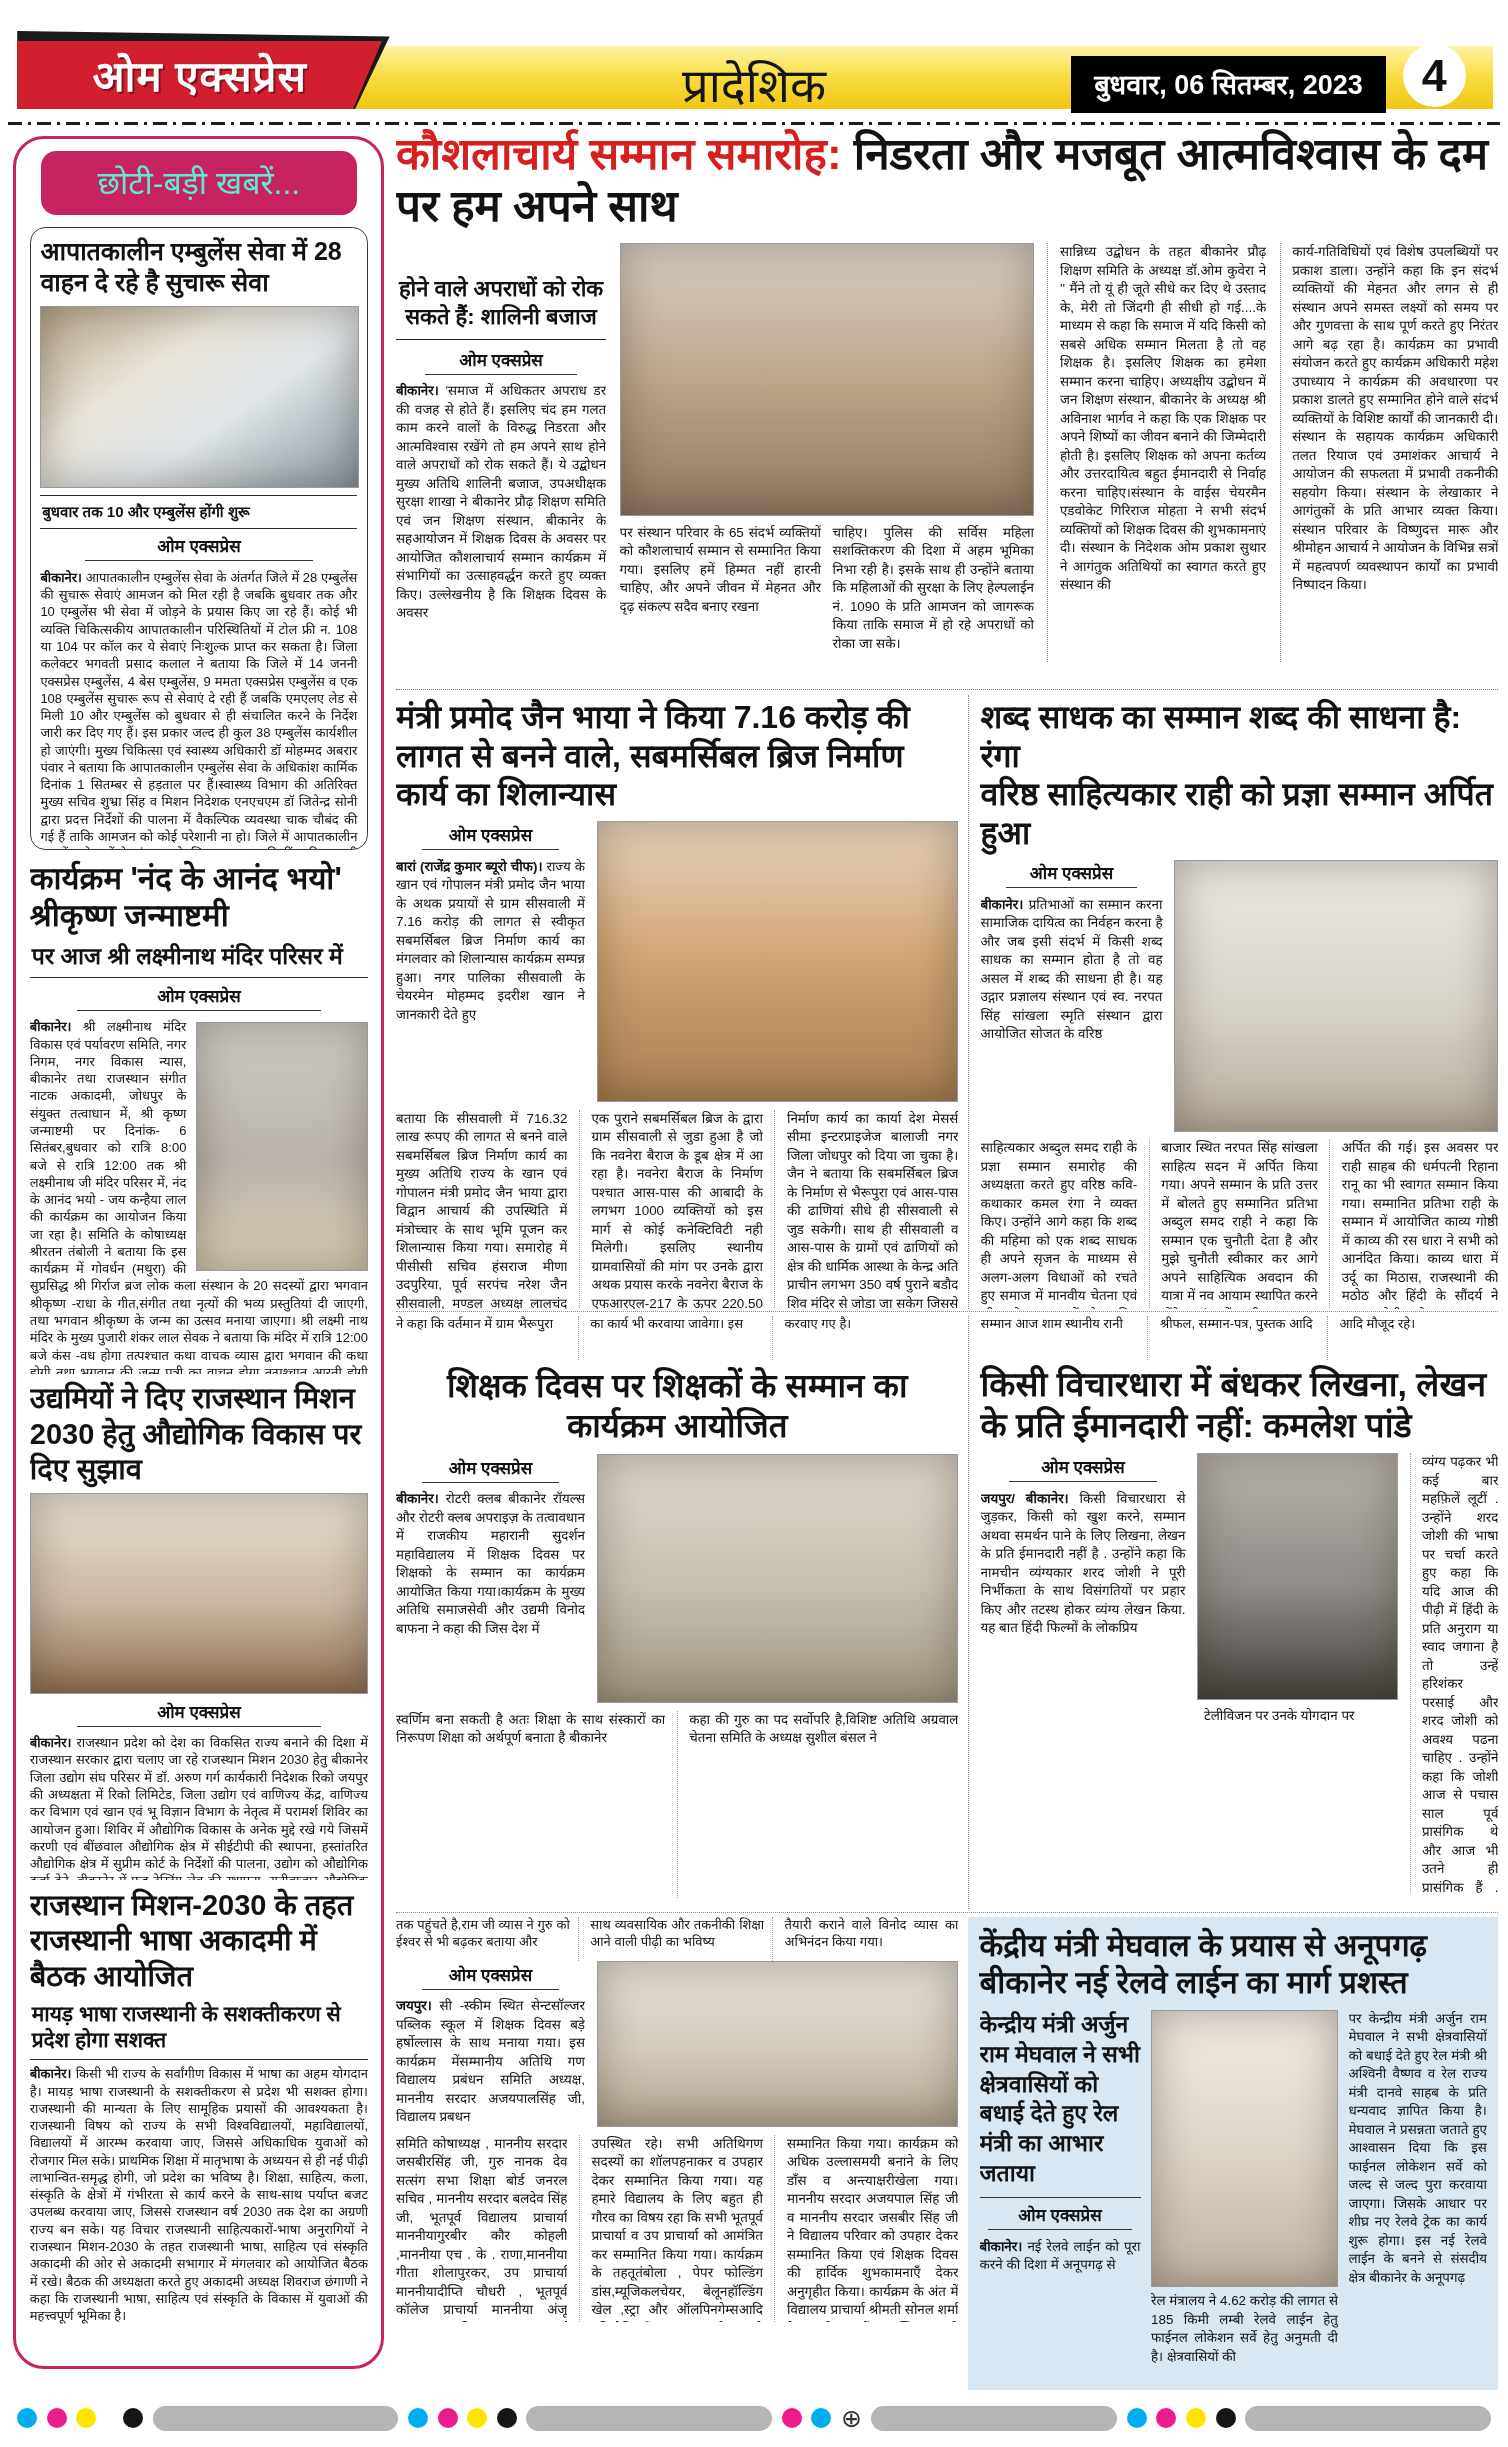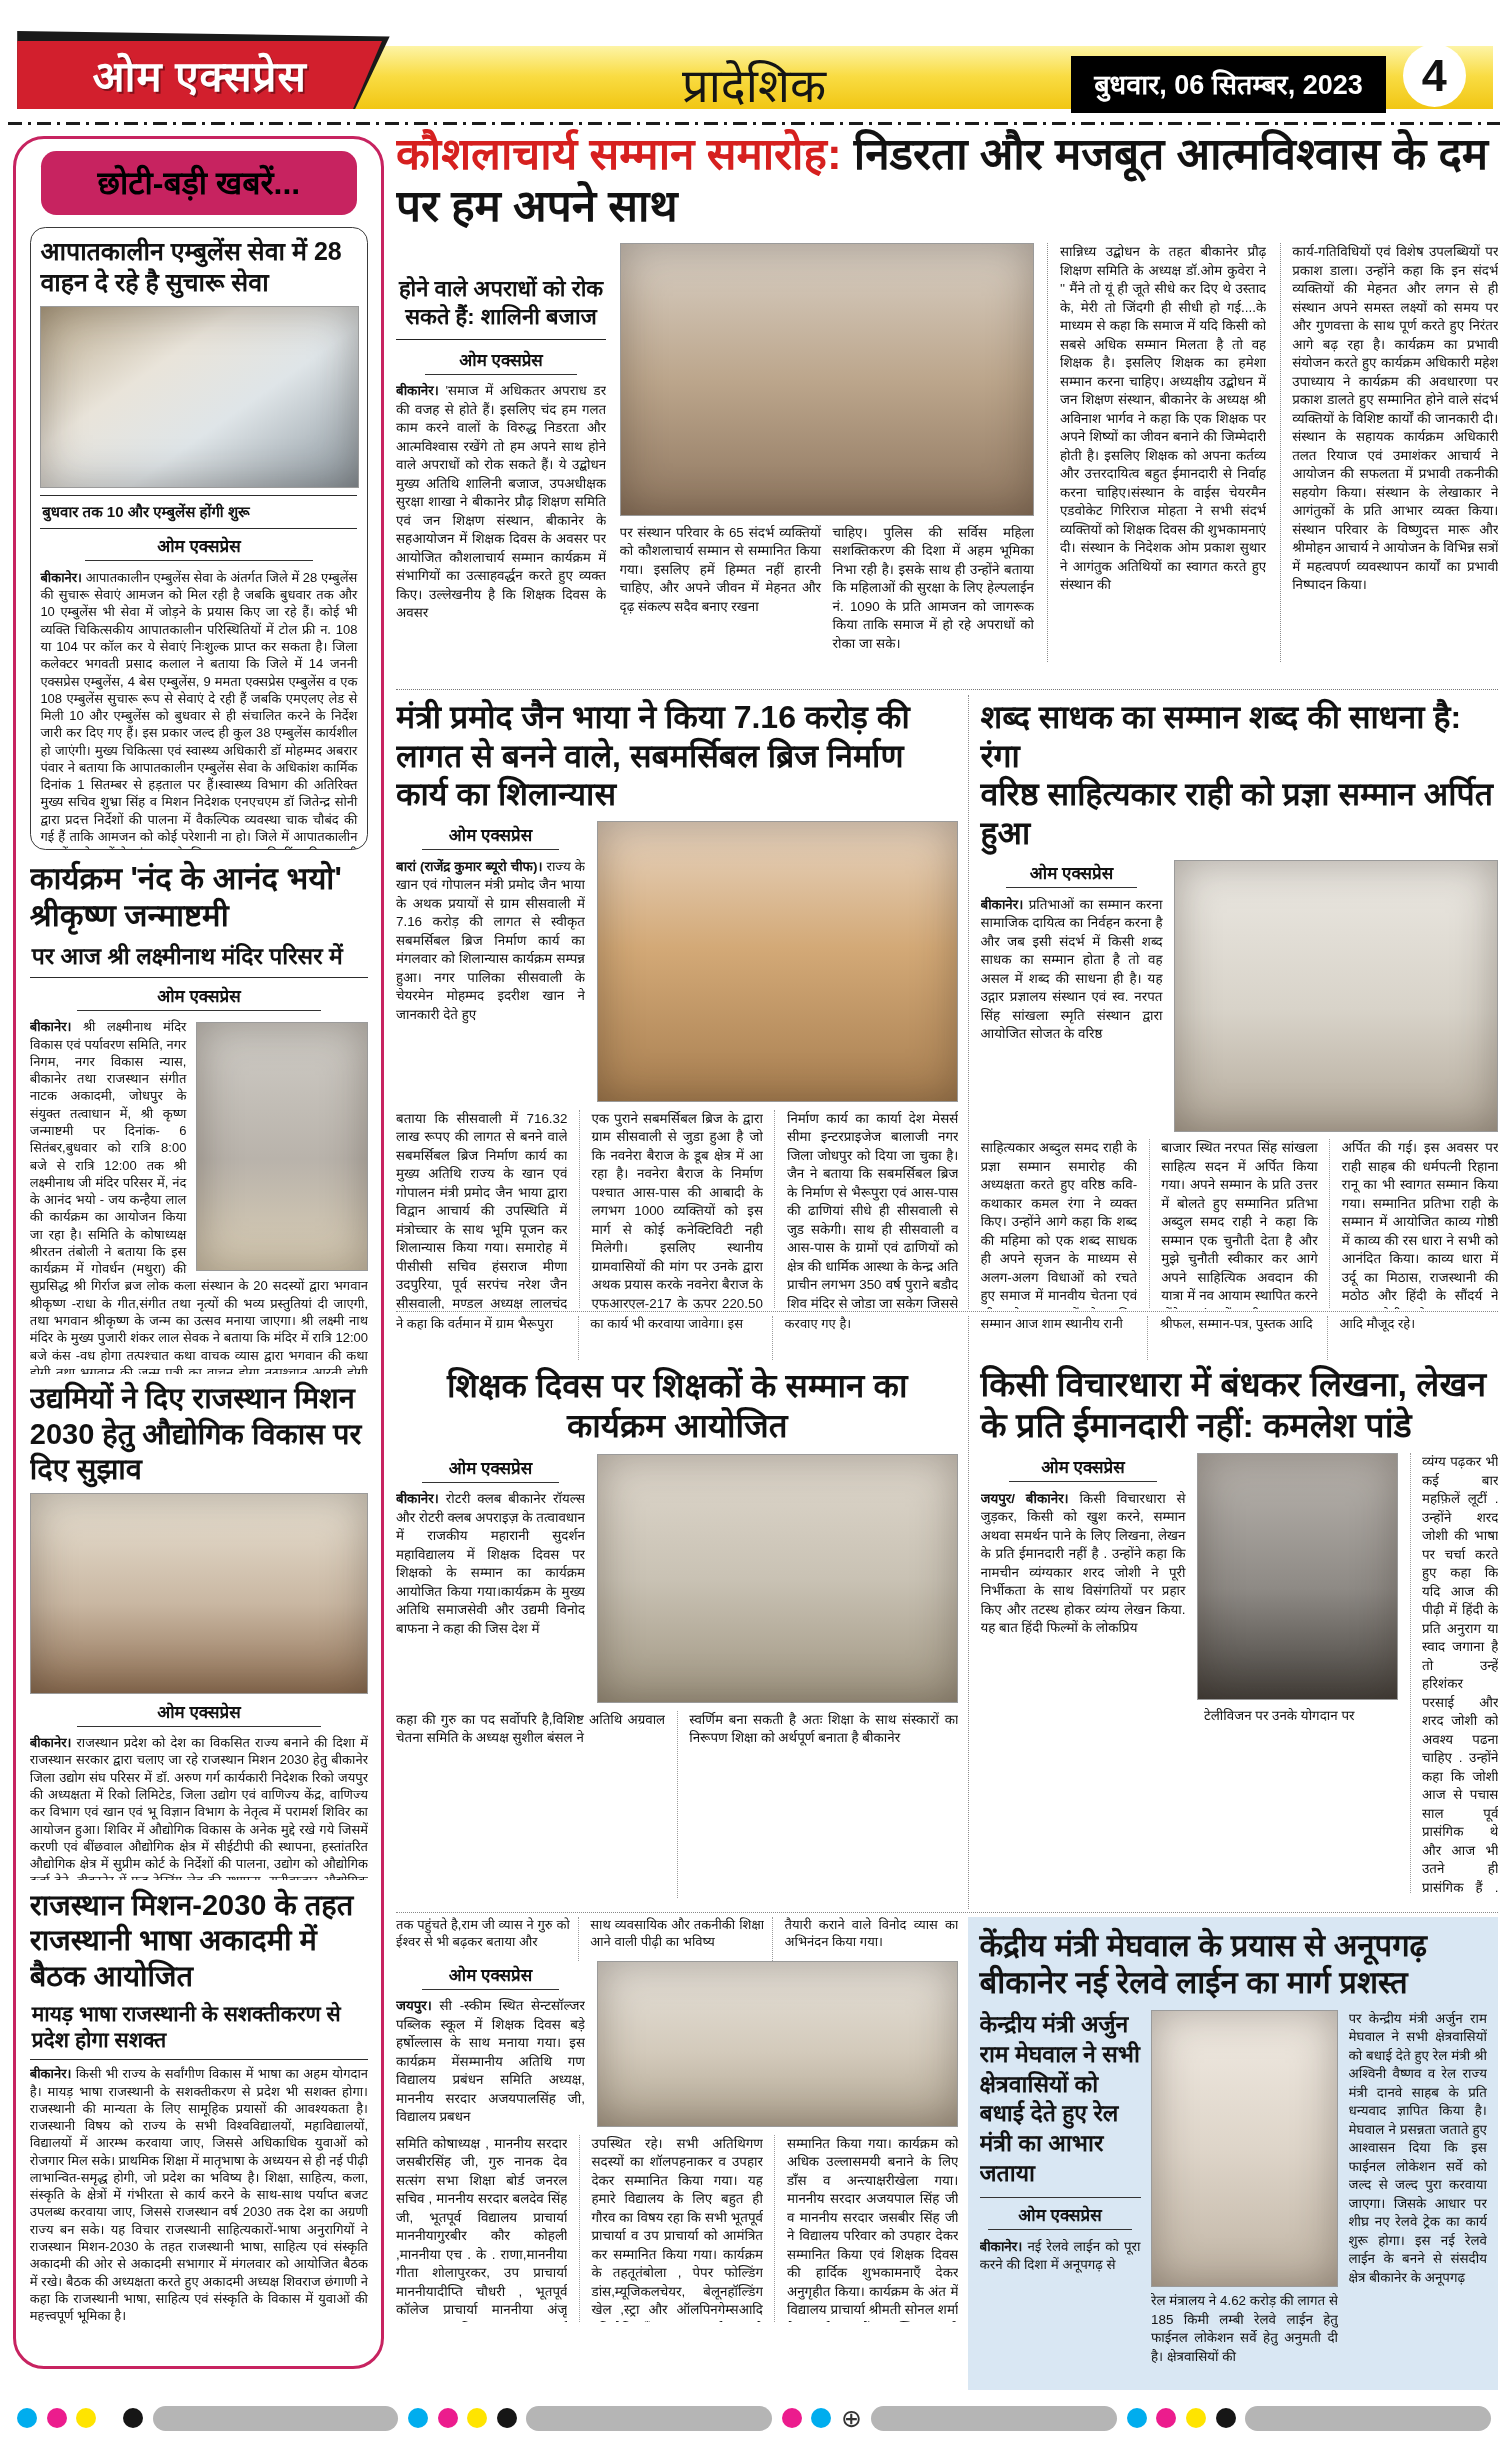--- a/index.html
+++ b/index.html
@@ -25,21 +25,21 @@
   
   .body-txt { font-size:13.4px; line-height:1.38; text-align:justify; }
   .dl { font-weight:800; }
   .byline { display:block; width:72%; margin:1.9px auto 7.6px; text-align:center; font-weight:800; font-size:17px;
             border-bottom:1.9px solid #333; padding-bottom:2.9px; }
   .photo { box-shadow:inset 0 0 44px rgba(40,30,20,.35); border:1px solid #9a9a9a; }
 
   
   .sidebar { position:absolute; top:136px; left:13.4px; width:371px; height:2233px; border:3.8px solid #c72360;
              border-radius:31px; padding:11.5px 13.4px; box-sizing:border-box; overflow:hidden; background:#fff; }
-  .sb-badge { background:#c72360; color:#000000; font-weight:700; font-size:32px; text-align:center;
+  .sb-badge { background:#c72360; color:#5eead4; font-weight:400; font-size:32px; text-align:center;
               padding:9.6px 3.8px 12.4px; border-radius:15.3px; margin:0 11.5px 11.5px; }
   .sb-art { overflow:hidden; }
   .sb-card { border:1.9px solid #3a3a3a; border-radius:15.3px; padding:7.6px 9.6px; box-sizing:border-box; }
   .sb-h1 { font-weight:800; font-size:25px; line-height:1.25; }
   .sb-h2 { font-weight:800; font-size:31px; line-height:1.22; }
   .sb-sub { font-weight:700; font-size:15px; line-height:1.2; border-top:1.9px solid #2c2c2c;
             border-bottom:1.9px solid #2c2c2c; padding:6.7px 1.9px; margin:5.7px 0; }
   .sb-sub2 { font-weight:800; font-size:23px; line-height:1.2; border-bottom:1.9px solid #2c2c2c; padding:3.8px 1.9px 6.7px; margin:3.8px 0 5.7px; }
   .sb-body { font-size:13px; line-height:1.33; text-align:justify; }
   .sb-photo { width:100%; }
@@ -266,24 +266,24 @@
         <div class="h2c">शिक्षक दिवस पर शिक्षकों के सम्मान का कार्यक्रम आयोजित</div>
         <div class="row">
           <div class="t-left">
             <span class="byline">ओम एक्सप्रेस</span>
             <p class="body-txt" style="margin:0"><b class="dl">बीकानेर।</b> <span>रोटरी क्लब बीकानेर रॉयल्स और रोटरी क्लब अपराइज़ के तत्वावधान में राजकीय महारानी सुदर्शन महाविद्यालय में शिक्षक दिवस पर शिक्षको के सम्मान का कार्यक्रम आयोजित किया गया।कार्यक्रम के मुख्य अतिथि समाजसेवी और उद्यमी विनोद बाफना ने कहा की जिस देश में</span></p>
           </div>
           <div class="ph-rotary photo"></div>
         </div>
         <div class="t-under">
           <div>
+              <p class="body-txt" style="margin:0">स्वर्णिम बना सकती है अतः शिक्षा के साथ संस्कारों का निरूपण शिक्षा को अर्थपूर्ण बनाता है बीकानेर</p>
+            </div>
+          <div>
               <p class="body-txt" style="margin:0">कहा की गुरु का पद सर्वोपरि है,विशिष्ट अतिथि अग्रवाल चेतना समिति के अध्यक्ष सुशील बंसल ने</p>
-            </div>
-          <div>
-              <p class="body-txt" style="margin:0">स्वर्णिम बना सकती है अतः शिक्षा के साथ संस्कारों का निरूपण शिक्षा को अर्थपूर्ण बनाता है बीकानेर</p>
             </div>
         </div>
       </div>
 
       <div class="pande">
         <div class="endstrip">
           <div>सम्मान आज शाम स्थानीय रानी</div>
           <div>श्रीफल, सम्मान-पत्र, पुस्तक आदि</div>
           <div>आदि मौजूद रहे।</div>
         </div>

